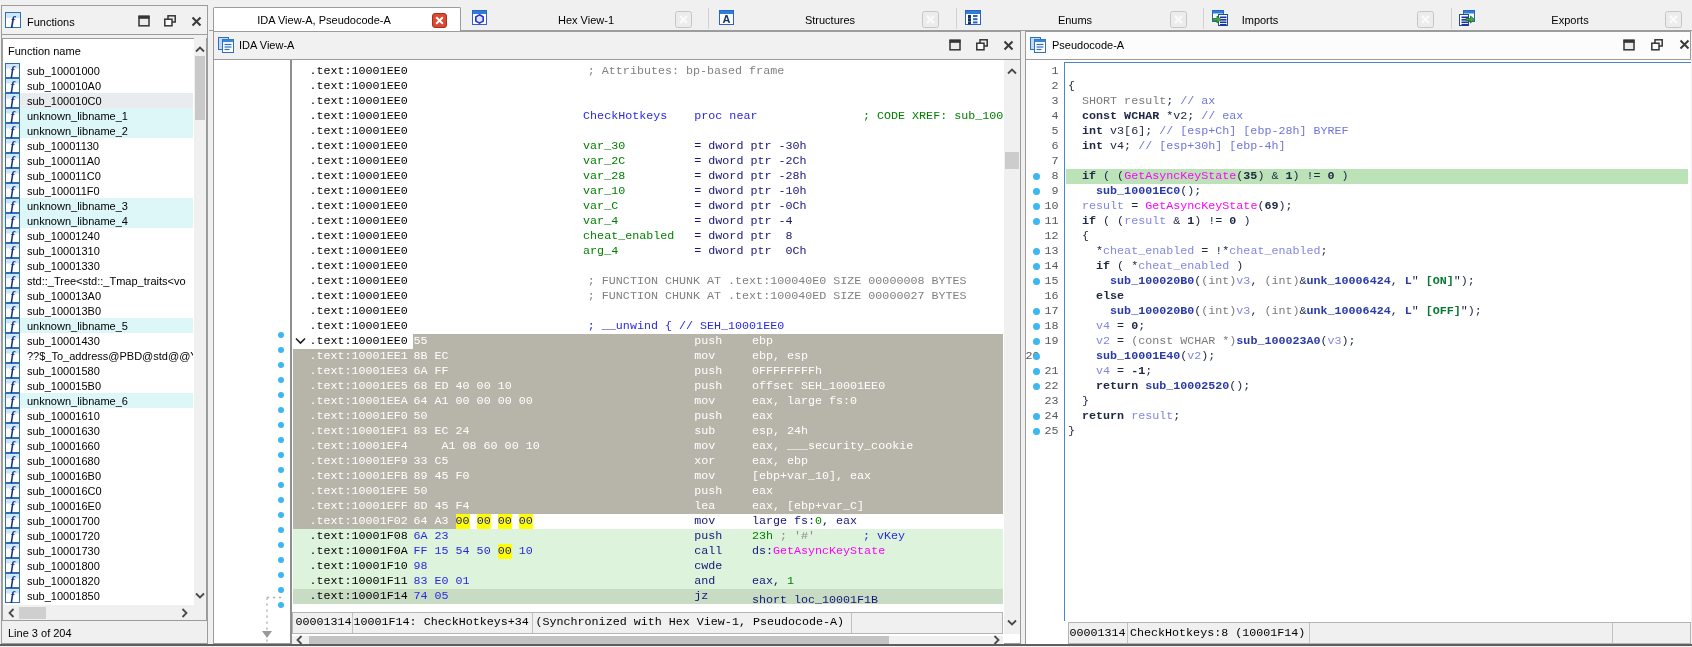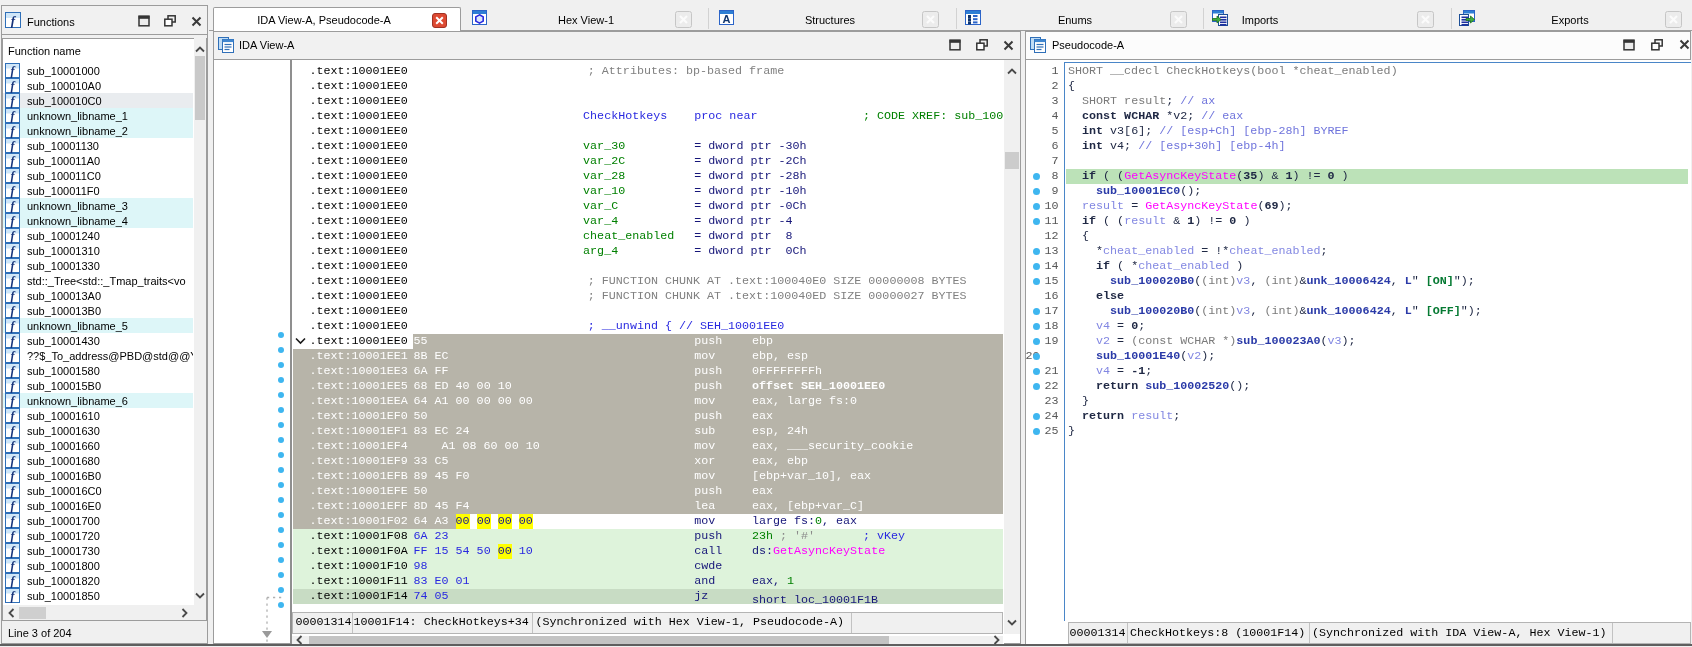--- a/index.html
+++ b/index.html
@@ -457,21 +457,21 @@
 <div class="abs mono" style="left:122px;top:289px;color:#fff;">8B EC</div>
 <div class="abs mono" style="left:402.8px;top:289px;color:#fff;">mov</div>
 <div class="abs mono" style="left:460.4px;top:289px;color:#fff;">ebp, esp</div>
 <div class="abs mono" style="left:18px;top:304px;color:#fff;">.text:10001EE3</div>
 <div class="abs mono" style="left:122px;top:304px;color:#fff;">6A FF</div>
 <div class="abs mono" style="left:402.8px;top:304px;color:#fff;">push</div>
 <div class="abs mono" style="left:460.4px;top:304px;color:#fff;">0FFFFFFFFh</div>
 <div class="abs mono" style="left:18px;top:319px;color:#fff;">.text:10001EE5</div>
 <div class="abs mono" style="left:122px;top:319px;color:#fff;">68 ED 40 00 10</div>
 <div class="abs mono" style="left:402.8px;top:319px;color:#fff;">push</div>
-<div class="abs mono" style="left:460.4px;top:319px;color:#fff;font-weight:bold;">offset SEH_10001EE0</div>
+<div class="abs mono" style="left:460.4px;top:319px;color:#fff;">offset SEH_10001EE0</div>
 <div class="abs mono" style="left:18px;top:334px;color:#fff;">.text:10001EEA</div>
 <div class="abs mono" style="left:122px;top:334px;color:#fff;">64 A1 00 00 00 00</div>
 <div class="abs mono" style="left:402.8px;top:334px;color:#fff;">mov</div>
 <div class="abs mono" style="left:460.4px;top:334px;color:#fff;">eax, large fs:0</div>
 <div class="abs mono" style="left:18px;top:349px;color:#fff;">.text:10001EF0</div>
 <div class="abs mono" style="left:122px;top:349px;color:#fff;">50</div>
 <div class="abs mono" style="left:402.8px;top:349px;color:#fff;">push</div>
 <div class="abs mono" style="left:460.4px;top:349px;color:#fff;">eax</div>
 <div class="abs mono" style="left:18px;top:364px;color:#fff;">.text:10001EF1</div>
 <div class="abs mono" style="left:122px;top:364px;color:#fff;">83 EC 24</div>
@@ -613,21 +613,20 @@
 <div class="abs" style="left:7px;top:293px;width:7px;height:7px;border-radius:50%;background:#3eb6f0"></div>
 <div class="abs mono" style="left:0;top:304px;width:33px;text-align:right;color:#585858">21</div>
 <div class="abs" style="left:7px;top:308px;width:7px;height:7px;border-radius:50%;background:#3eb6f0"></div>
 <div class="abs mono" style="left:0;top:319px;width:33px;text-align:right;color:#585858">22</div>
 <div class="abs" style="left:7px;top:323px;width:7px;height:7px;border-radius:50%;background:#3eb6f0"></div>
 <div class="abs mono" style="left:0;top:334px;width:33px;text-align:right;color:#585858">23</div>
 <div class="abs mono" style="left:0;top:349px;width:33px;text-align:right;color:#585858">24</div>
 <div class="abs" style="left:7px;top:353px;width:7px;height:7px;border-radius:50%;background:#3eb6f0"></div>
 <div class="abs mono" style="left:0;top:364px;width:33px;text-align:right;color:#585858">25</div>
 <div class="abs" style="left:7px;top:368px;width:7px;height:7px;border-radius:50%;background:#3eb6f0"></div>
-<div class="abs mono" style="left:42.5px;top:4px;color:#202945"><span style="color:#7b7b7b">SHORT __cdecl CheckHotkeys(bool *cheat_enabled)</span></div>
 <div class="abs mono" style="left:42.5px;top:19px;color:#202945">{</div>
 <div class="abs mono" style="left:42.5px;top:34px;color:#202945">  <span style="color:#7b7b7b">SHORT result</span>; <span style="color:#6f74dc">// ax</span></div>
 <div class="abs mono" style="left:42.5px;top:49px;color:#202945">  <span class="b">const WCHAR</span> *v2; <span style="color:#6f74dc">// eax</span></div>
 <div class="abs mono" style="left:42.5px;top:64px;color:#202945">  <span class="b">int</span> v3[6]; <span style="color:#6f74dc">// [esp+Ch] [ebp-28h] BYREF</span></div>
 <div class="abs mono" style="left:42.5px;top:79px;color:#202945">  <span class="b">int</span> v4; <span style="color:#6f74dc">// [esp+30h] [ebp-4h]</span></div>
 <div class="abs mono" style="left:42.5px;top:109px;color:#202945">  <span class="b">if</span> ( (<span style="color:#ff00ff">GetAsyncKeyState</span>(<span class="b">35</span>) &amp; <span class="b">1</span>) != <span class="b">0</span> )</div>
 <div class="abs mono" style="left:42.5px;top:124px;color:#202945">    <span class="b" style="color:#2a3aa8">sub_10001EC0</span>();</div>
 <div class="abs mono" style="left:42.5px;top:139px;color:#202945">  <span style="color:#8287e2">result</span> = <span style="color:#ff00ff">GetAsyncKeyState</span>(<span class="b">69</span>);</div>
 <div class="abs mono" style="left:42.5px;top:154px;color:#202945">  <span class="b">if</span> ( (<span style="color:#8287e2">result</span> &amp; <span class="b">1</span>) != <span class="b">0</span> )</div>
 <div class="abs mono" style="left:42.5px;top:169px;color:#202945">  {</div>
@@ -644,13 +643,12 @@
 <div class="abs mono" style="left:42.5px;top:334px;color:#202945">  }</div>
 <div class="abs mono" style="left:42.5px;top:349px;color:#202945">  <span class="b">return</span> <span style="color:#8287e2">result</span>;</div>
 <div class="abs mono" style="left:42.5px;top:364px;color:#202945">}</div>
 </div>
 <div class="abs" style="left:1068px;top:622px;width:623px;height:22px;background:#f0f0f0;border:1px solid #b4b4b4;"></div>
 <div class="abs" style="left:1127px;top:623px;width:1px;height:20px;background:#c2c2c2;"></div>
 <div class="abs" style="left:1308.5px;top:623px;width:1px;height:20px;background:#c2c2c2;"></div>
 <div class="abs" style="left:1612px;top:623px;width:1px;height:20px;background:#c2c2c2;"></div>
 <div class="abs mono" style="left:1069.5px;top:625.5px;color:#000;">00001314</div>
 <div class="abs mono" style="left:1130px;top:625.5px;color:#000;">CheckHotkeys:8 (10001F14)</div>
-<div class="abs mono" style="left:1312px;top:625.5px;color:#000;">(Synchronized with IDA View-A, Hex View-1)</div>
 </div>
 </body></html>

